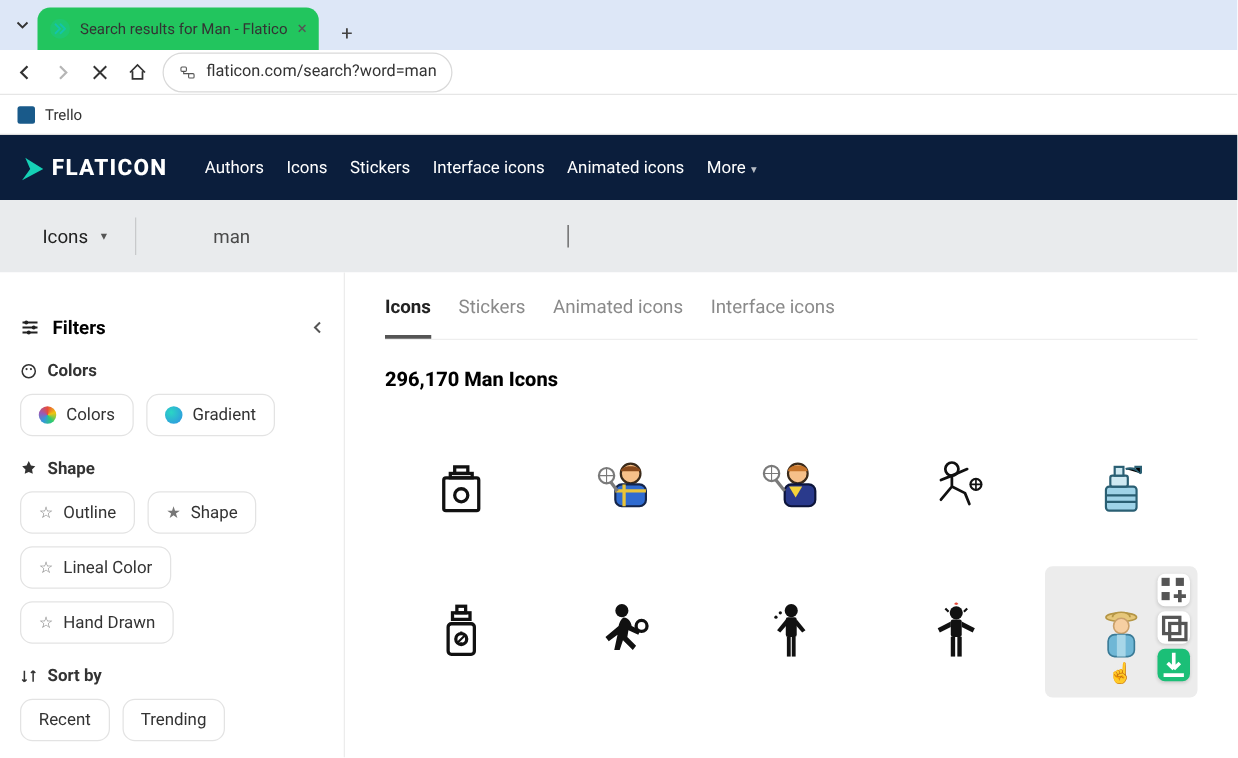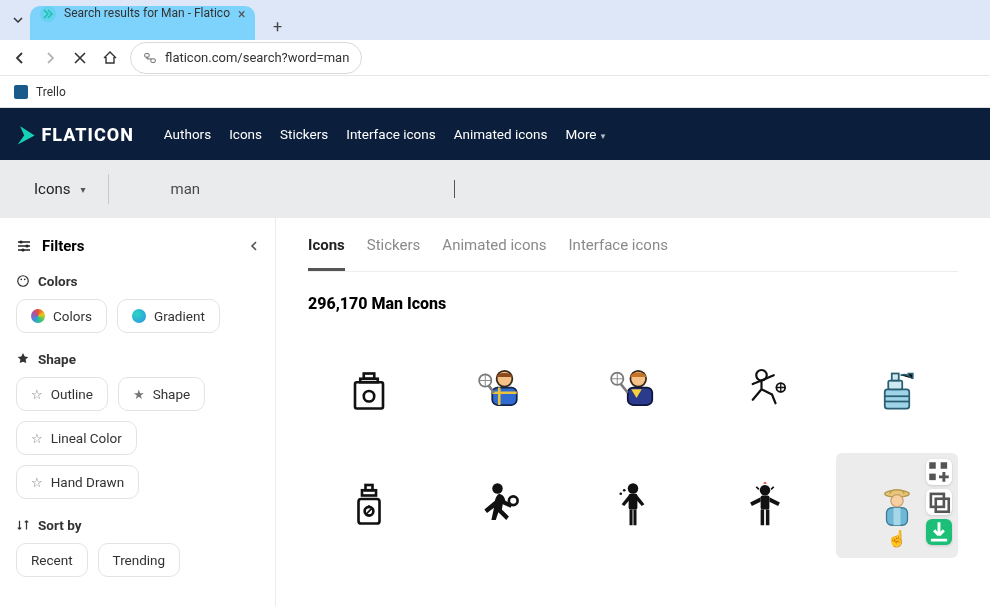--- a/index.html
+++ b/index.html
@@ -1,21 +1,21 @@
 <!DOCTYPE html>
 <html><head>
 <meta charset="utf-8">
 <style>
   * { box-sizing: border-box; margin: 0; padding: 0; font-family: -apple-system, BlinkMacSystemFont, "Segoe UI", Roboto, Arial, sans-serif; }
   body { background: #fff; width: 990px; height: 606px; overflow: hidden; }
 
   
   .browser-top { background: #dde7f7; height: 40px; display: flex; align-items: flex-end; padding-left: 6px; }
   .tab-drop { width: 24px; height: 24px; display:flex; align-items:center; justify-content:center; margin-bottom:8px; }
-  .tab { background: #7dd3fc; border-radius: 10px 10px 0 0; height: 34px; min-width: 200px; display: flex; align-items: flex-start; padding: 0 10px; gap: 8px; font-size: 12px; color: #333; }
+  .tab { background: #22c55e; border-radius: 10px 10px 0 0; height: 34px; min-width: 200px; display: flex; align-items: center; padding: 0 10px; gap: 8px; font-size: 12px; color: #333; }
   .tab .favicon { width: 16px; height: 16px; border-radius: 50%; background: #0fd3be33; display:flex; align-items:center; justify-content:center; }
   .tab .close { color: #555; font-size: 14px; margin-left: auto; }
   .newtab { display:flex; align-items:center; justify-content:center; width:28px; height:28px; color:#444; font-size:16px; margin-left:8px; }
 
   .addr-row { height: 36px; display:flex; align-items:center; gap:10px; padding: 0 10px; background:#fff; border-bottom:1px solid #e6e6e6; }
   .addr-row .ic { width:20px; height:20px; display:flex; align-items:center; justify-content:center; color:#555; }
   .addr-box { flex: 0 0 auto; display:flex; align-items:center; gap:8px; border:1px solid #d9d9d9; border-radius:20px; padding:3px 12px; height:32px; font-size:13px; color:#333; }
   .addr-box .lock { width:14px;height:14px; }
   .bookmark-row { height: 32px; display:flex; align-items:center; padding:0 14px; gap:8px; font-size:12px; color:#333; border-bottom:1px solid #dedede; background:#fff; }
   .bookmark-row .bic { width:14px;height:14px;background:#195a8a;border-radius:2px; }
@@ -30,21 +30,21 @@
 
   
   .search-bar { background:#e9ebed; height:58px; display:flex; align-items:center; padding:0 20px; }
   .search-type { display:flex; align-items:center; gap:10px; font-size:15px; color:#222; padding-right:22px; border-right:1px solid #c8c9cb; height:30px; margin-left:14px; }
   .search-type .caret { font-size:10px; color:#555; }
   .search-input { background:transparent; border:none; outline:none; font-size:15px; padding:0 16px; color:#4a4a4a; width:300px; }
 
   
   .content { display:flex; height: calc(606px - 40px - 36px - 32px - 52px - 58px); background:#fff; }
 
-  .sidebar { width:276px; border-right:1px solid #ececec; padding:18px 16px; overflow:hidden; }
+  .sidebar { width:276px; border-right:1px solid #ececec; padding:34px 16px; overflow:hidden; }
   .filters-top { display:flex; align-items:center; justify-content:space-between; margin-bottom:18px; }
   .filters-label { display:flex; align-items:center; gap:10px; font-weight:700; font-size:15px; }
   .collapse-ic { color:#555; }
   .section-h { display:flex; align-items:center; gap:8px; font-size:13.5px; font-weight:700; color:#333; margin:18px 0 10px; }
   .chips { display:flex; flex-wrap:wrap; gap:10px; }
   .chip { border:1px solid #e3e3e3; border-radius:10px; padding:8px 14px; display:flex; align-items:center; gap:8px; font-size:13.5px; color:#333; background:#fff; }
   .swatch-black { width:14px;height:14px;border-radius:50%;background:#3a3a3a; }
   .swatch-colors { width:14px;height:14px;border-radius:50%; background: conic-gradient(#e74c3c,#f1c40f,#2ecc71,#3498db,#9b59b6,#e74c3c); }
   .swatch-grad { width:14px;height:14px;border-radius:50%; background: radial-gradient(circle at 35% 35%, #2bd6c4, #2f8fe5); }
   .chip .star { color:#777; font-size:13px; }

